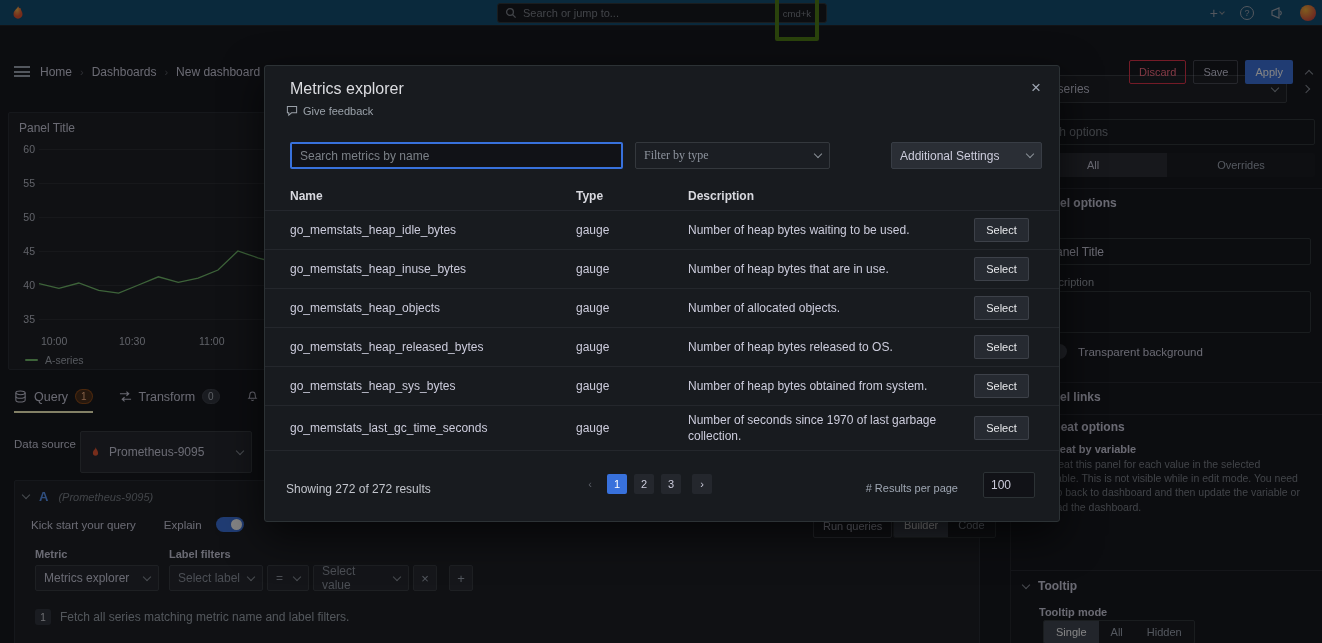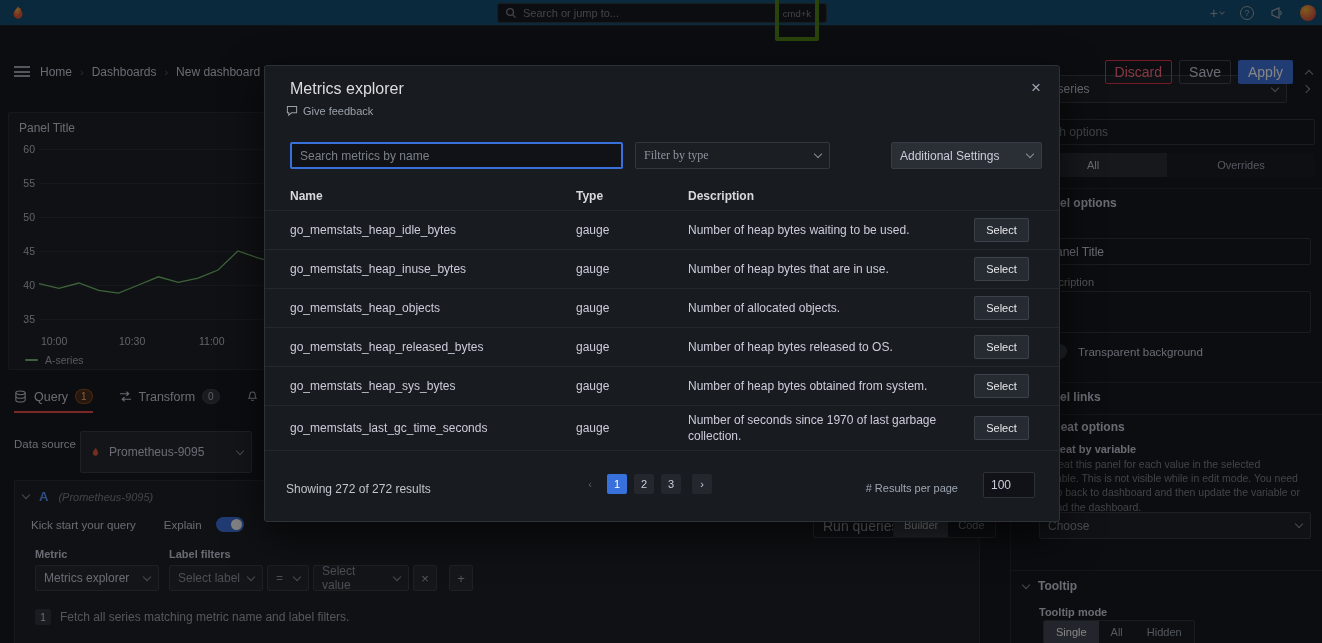--- a/index.html
+++ b/index.html
@@ -18,38 +18,38 @@
   .avatar { width:16px; height:16px; border-radius:50%; background:radial-gradient(circle at 35% 30%, #f8b133, #d44a3a 75%); }
 
   
   .subnav { position:absolute; top:26px; left:0; right:0; height:39px; z-index:1; }
   .burger { position:absolute; left:14px; top:40px; width:16px; height:11px; border-top:2px solid #9fa7b3; border-bottom:2px solid #9fa7b3; background:linear-gradient(#9fa7b3,#9fa7b3) center/16px 2px no-repeat; }
   .crumbs { position:absolute; left:40px; top:39px; display:flex; align-items:center; gap:8px; font-size:12px;text-align:center; }
   .crumb { color:#ccccdc; cursor:pointer; }
   .crumb.current { color:#878b93; }
   .crumb-sep { color:#52565c; font-size:11px; }
   .top-actions { position:absolute; right:10px; top:34px; display:flex; align-items:center; gap:7px; }
-  .btn { display:inline-flex; align-items:center; justify-content:center; height:24px; padding:0 9px; border-radius:2px; font-size:14px; border:1px solid transparent; cursor:pointer; background:transparent; color:#ccccdc; font-family:inherit; }
+  .btn { display:inline-flex; align-items:center; justify-content:center; height:24px; padding:0 9px; border-radius:2px; font-size:11px; border:1px solid transparent; cursor:pointer; background:transparent; color:#ccccdc; font-family:inherit; }
   .btn-discard { border-color:#e02f44; color:#ff6b7f; }
   .btn-save { border-color:rgba(204,204,220,.25); }
   .btn-apply { background:#3871dc; color:#fff; }
 
   
   .viz-panel { position:absolute; left:8px; top:112px; width:977px; height:258px; background:#181b1f; border:1px solid #25282e; border-radius:2px; }
   .panel-title { position:absolute; left:10px; top:8px; font-size:12px; color:#ccccdc; }
   .ytick { position:absolute; left:4px; width:22px; text-align:right; font-size:10.5px; color:#b9bcc7; }
   .gridline { position:absolute; left:30px; right:12px; height:1px; background:rgba(204,204,220,.08); }
   .xtick { position:absolute; font-size:10.5px; color:#b9bcc7; top:222px; }
   .legend { position:absolute; left:16px; top:241px; display:flex; align-items:center; gap:7px; font-size:10.5px; color:#a5aab3; }
   .legend-dash { width:13px; height:2px; border-radius:1px; }
 
   
   .editor-tabs { position:absolute; left:14px; top:389px; display:flex; align-items:flex-start; gap:26px; }
   .etab { display:inline-flex; align-items:center; gap:7px; padding-bottom:7px; font-size:12.5px; color:#ccccdc; cursor:pointer; }
-  .etab.active { border-bottom:2px solid #ef4444;justify-content:flex-end; }
+  .etab.active { border-bottom:2px solid #fef9c3;justify-content:flex-end; }
   .count-badge { min-width:17px; height:15px; padding:0 5px; border-radius:8px; font-size:10px; display:inline-flex; align-items:center; justify-content:center; }
   .badge-orange { background:rgba(255,120,10,.22); color:#ffb683; border:1px solid rgba(255,120,10,.4); }
   .badge-gray { background:#2d3139; color:#aeb4bc; border:1px solid #3a3e46; }
 
   
   .ds-label { position:absolute; left:14px; top:438px; font-size:11.5px; color:#ccccdc; }
   .gselect { display:flex; align-items:center; gap:7px; border:1px solid #34383d; background:#202329; border-radius:2px; padding:0 8px; font-size:12px; color:#ccccdc; cursor:pointer; }
   .gselect .grow { flex:1; }
   .gselect .muted { color:#8e949e; }
   .ds-select { position:absolute; left:80px; top:431px; width:172px; height:42px; }
@@ -335,24 +335,20 @@
       <span>Panel links</span>
     </div>
     <div class="op-div" style="top:349px"></div>
 
     <div class="sec-head" style="top:355px">
       <span class="chev"></span>
       <span>Repeat options</span>
     </div>
     <span class="sub-label" style="top:378px; font-weight:bold; color:#ccccdc;">Repeat by variable</span>
     <div class="repeat-help">Repeat this panel for each value in the selected variable. This is not visible while in edit mode. You need to go back to dashboard and then update the variable or reload the dashboard.</div>
-    <div class="gselect choose-sel">
-      <span class="grow muted">Choose</span>
-        <span class="chev"></span>
-    </div>
     <div class="op-div" style="top:505px"></div>
 
     <div class="sec-head" style="top:514px">
       <span class="chev"></span>
       <span>Tooltip</span>
     </div>
     <span class="sub-label" style="top:541px; font-weight:bold; color:#ccccdc;">Tooltip mode</span>
     <div class="mode-group">
       <span class="mode-item active">Single</span>
       <span class="mode-item">All</span>

